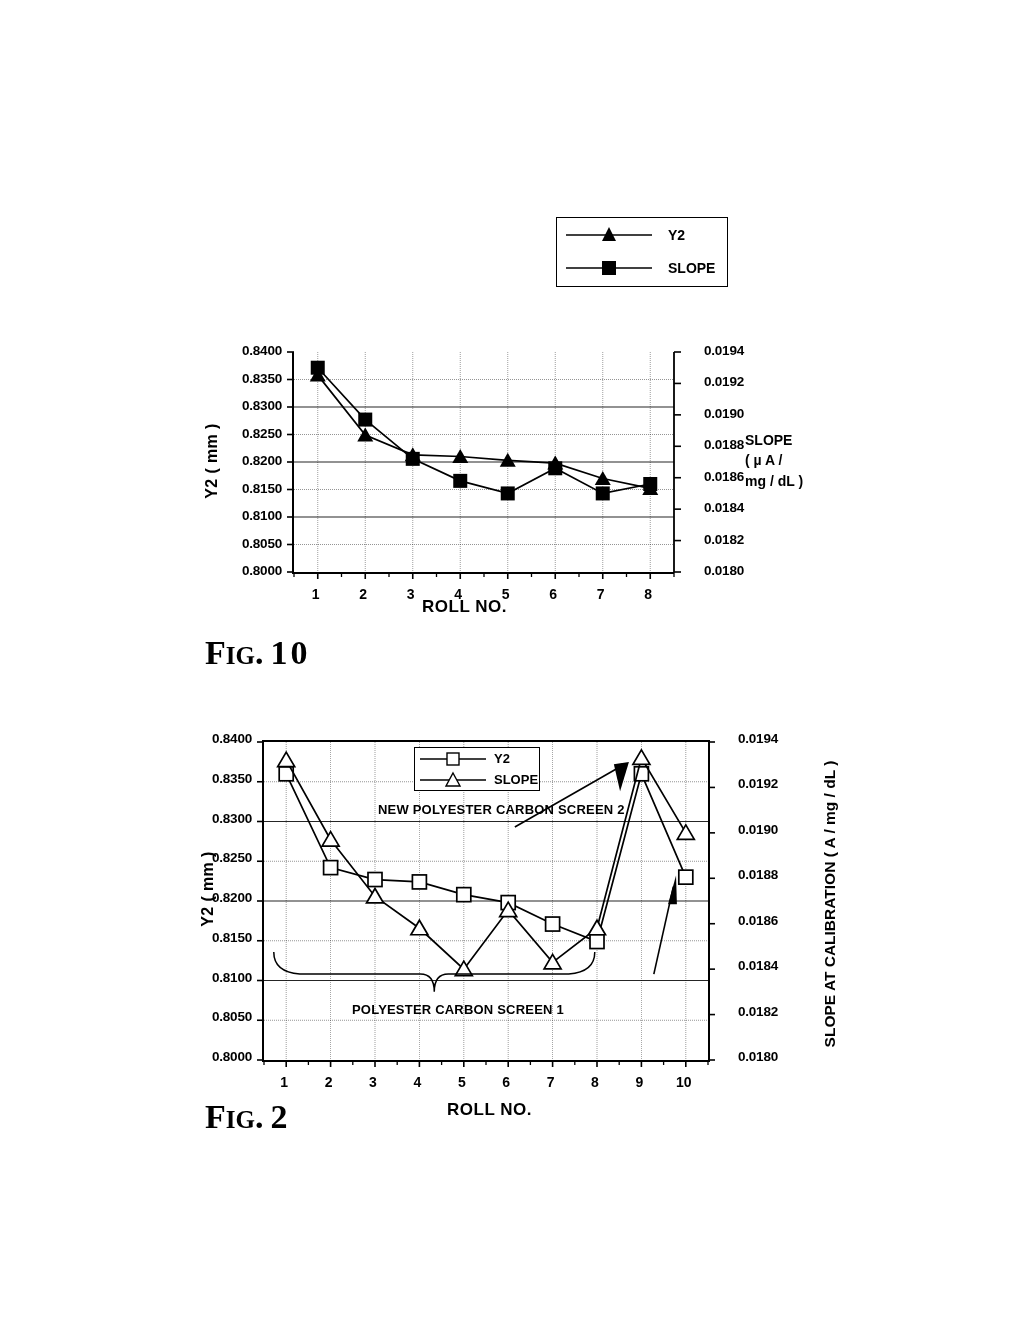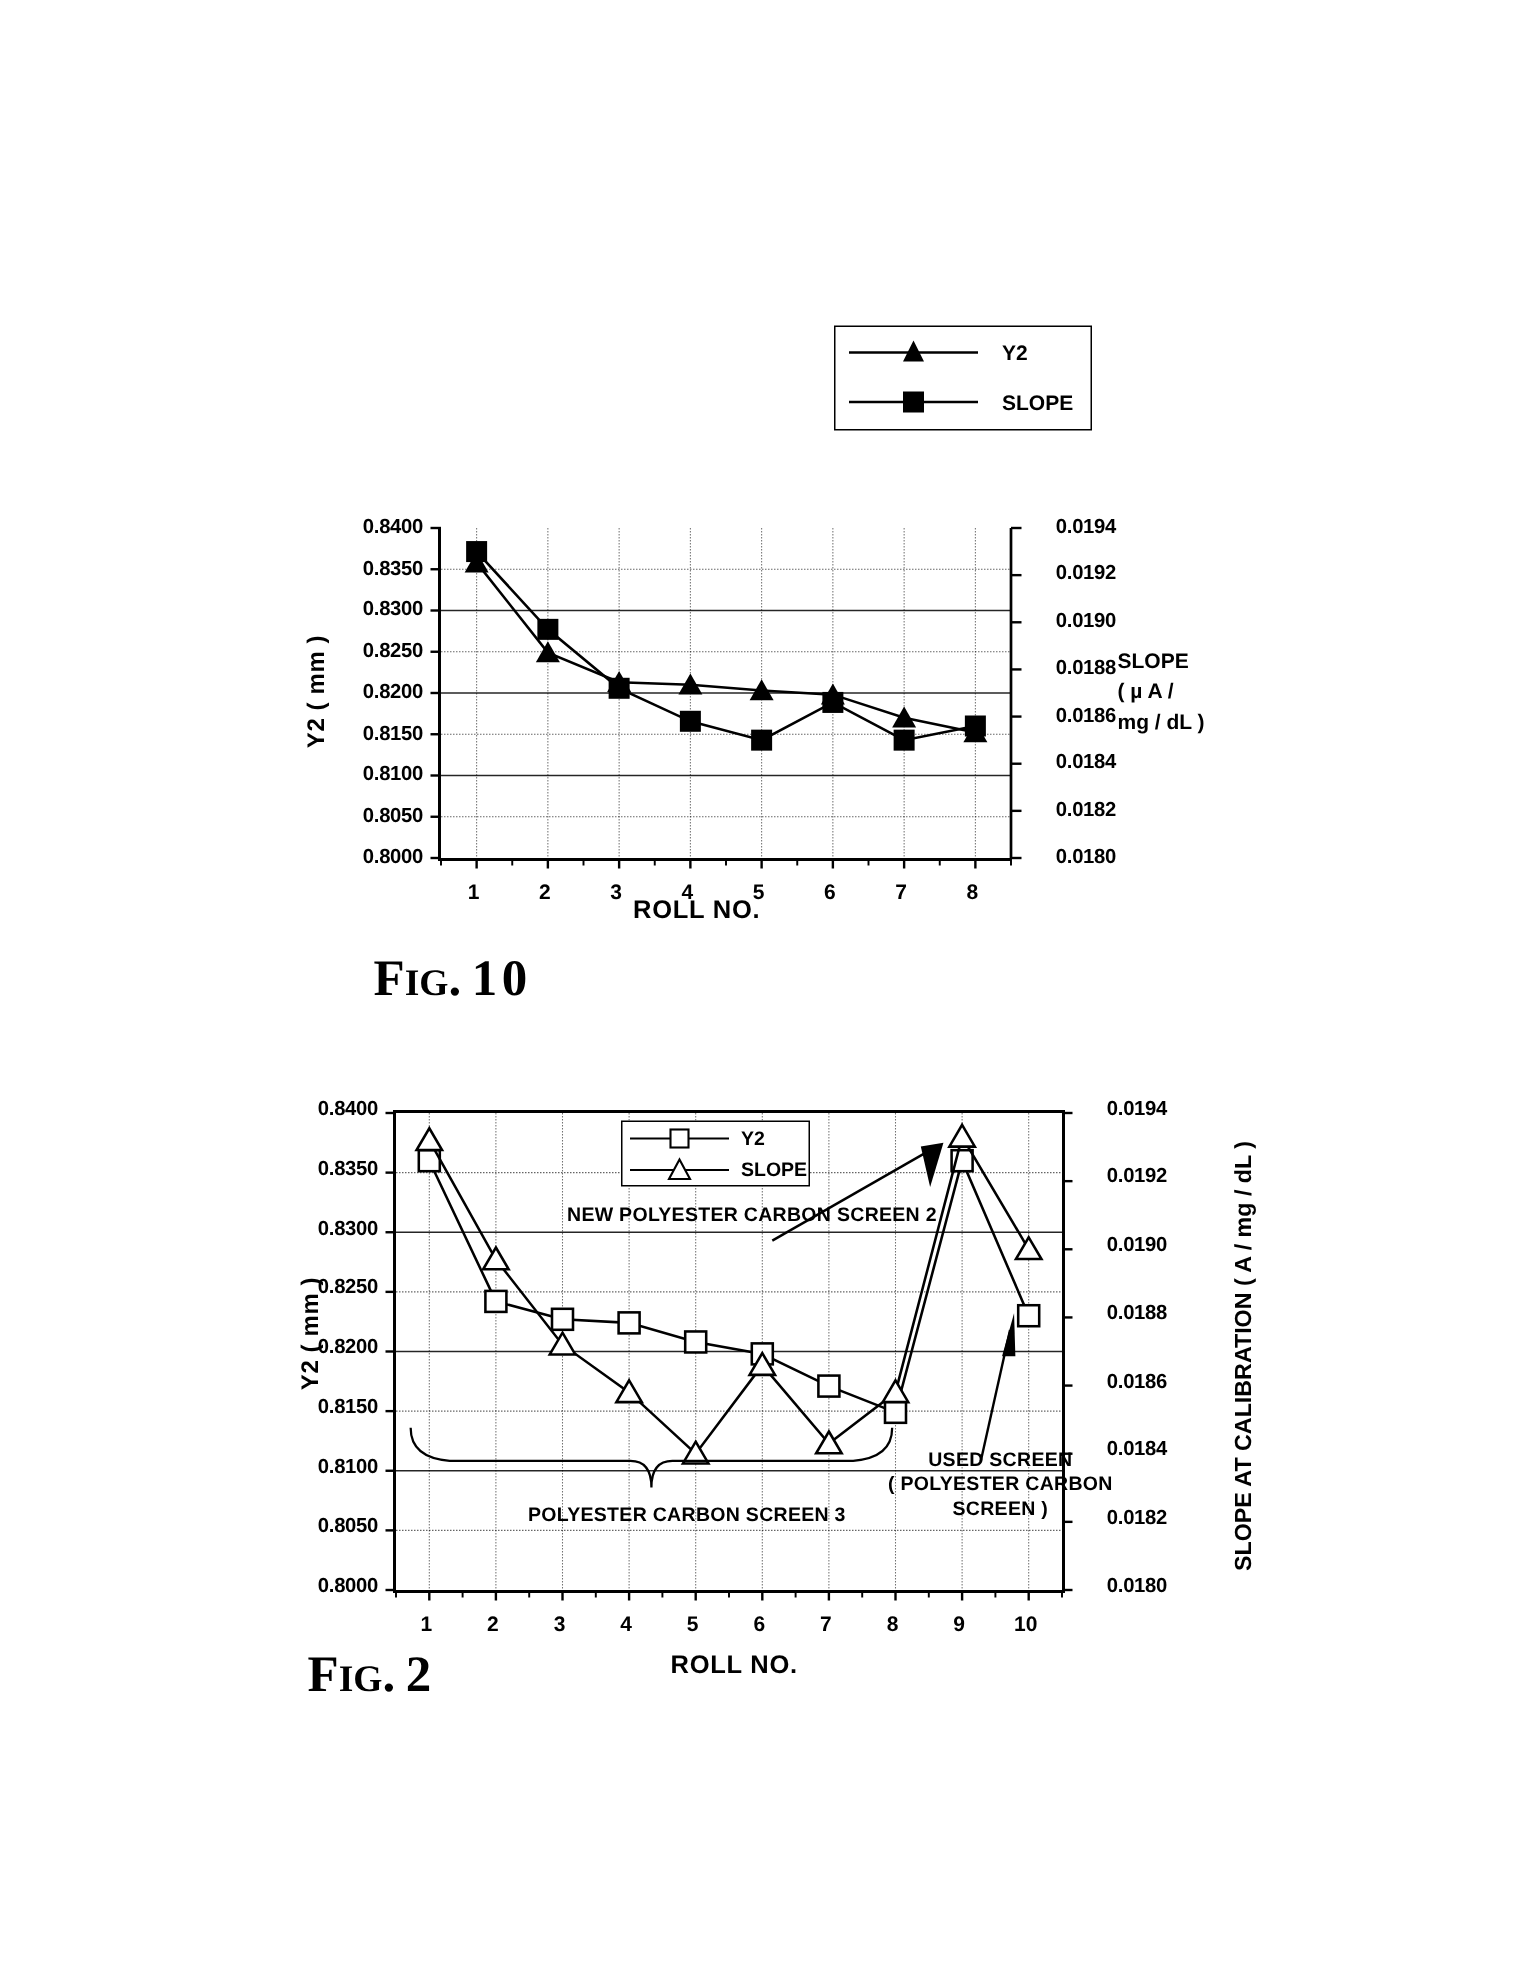--- a/index.html
+++ b/index.html
@@ -149,21 +149,21 @@
           <rect x="159.25" y="121.85714285714289" width="14" height="14" fill="#000"></rect>
           <rect x="206.75" y="134.42857142857144" width="14" height="14" fill="#000"></rect>
           <rect x="254.25" y="109.28571428571429" width="14" height="14" fill="#000"></rect>
           <rect x="301.75" y="134.42857142857144" width="14" height="14" fill="#000"></rect>
           <rect x="349.25" y="124.99999999999989" width="14" height="14" fill="#000"></rect>
         </svg>
       </div>
 
     <div class="axis-title" style="left:422px;top:597px;font-size:17px;letter-spacing:.5px;">ROLL NO.</div>
 
-    <div class="figcap" style="left:205px;top:634px;margin-left:44px;">
+    <div class="figcap" style="left:205px;top:634px;">
       <span class="fg">F</span><span class="sm">IG</span><span class="fg">.</span><span class="num">10</span>
     </div>
   <div class="ticklabel tl-left" style="left: 222px; top: 563px; width: 60px;">0.8000</div>
       <div class="ticklabel tl-left" style="left: 222px; top: 535.5px; width: 60px;">0.8050</div>
       <div class="ticklabel tl-left" style="left: 222px; top: 508px; width: 60px;">0.8100</div>
       <div class="ticklabel tl-left" style="left: 222px; top: 480.5px; width: 60px;">0.8150</div>
       <div class="ticklabel tl-left" style="left: 222px; top: 453px; width: 60px;">0.8200</div>
       <div class="ticklabel tl-left" style="left: 222px; top: 425.5px; width: 60px;">0.8250</div>
       <div class="ticklabel tl-left" style="left: 222px; top: 398px; width: 60px;">0.8300</div>
       <div class="ticklabel tl-left" style="left: 222px; top: 370.5px; width: 60px;">0.8350</div>
@@ -296,26 +296,21 @@
       <div class="legend-row" style="height:21px;padding-left:4px;">
         <svg width="68" height="17">
           <line x1="1" y1="9" x2="67" y2="9" stroke="#000" stroke-width="1.3"></line>
           <polygon points="34,2 41,15 27,15" fill="#fff" stroke="#000" stroke-width="1.4"></polygon>
         </svg>
         <span class="legend-label" style="font-size:13px;margin-left:7px;">SLOPE</span>
       </div>
     </div>
 
     <div class="annot" style="left:378px;top:802px;">NEW POLYESTER CARBON SCREEN 2</div>
-    <div class="annot" style="left:352px;top:1002px;">POLYESTER CARBON SCREEN 3</div>
-    <div class="annot" style="left:592px;top:965px;text-align:center;">
-      <div>USED SCREEN</div>
-      <div>( POLYESTER CARBON</div>
-      <div>SCREEN )</div>
-    </div>
+    <div class="annot" style="left:352px;top:1002px;">POLYESTER CARBON SCREEN 1</div>
 
     <div class="axis-title" style="left:447px;top:1100px;font-size:17px;letter-spacing:.5px;">ROLL NO.</div>
 
     <div class="figcap" style="left:205px;top:1098px;">
       <span class="fg">F</span><span class="sm">IG</span><span class="fg">.</span><span class="num">2</span>
     </div>
   <div class="ticklabel tl-left" style="left: 192px; top: 1049px; width: 60px;">0.8000</div>
       <div class="ticklabel tl-left" style="left: 192px; top: 1009.25px; width: 60px;">0.8050</div>
       <div class="ticklabel tl-left" style="left: 192px; top: 969.5px; width: 60px;">0.8100</div>
       <div class="ticklabel tl-left" style="left: 192px; top: 929.75px; width: 60px;">0.8150</div>

